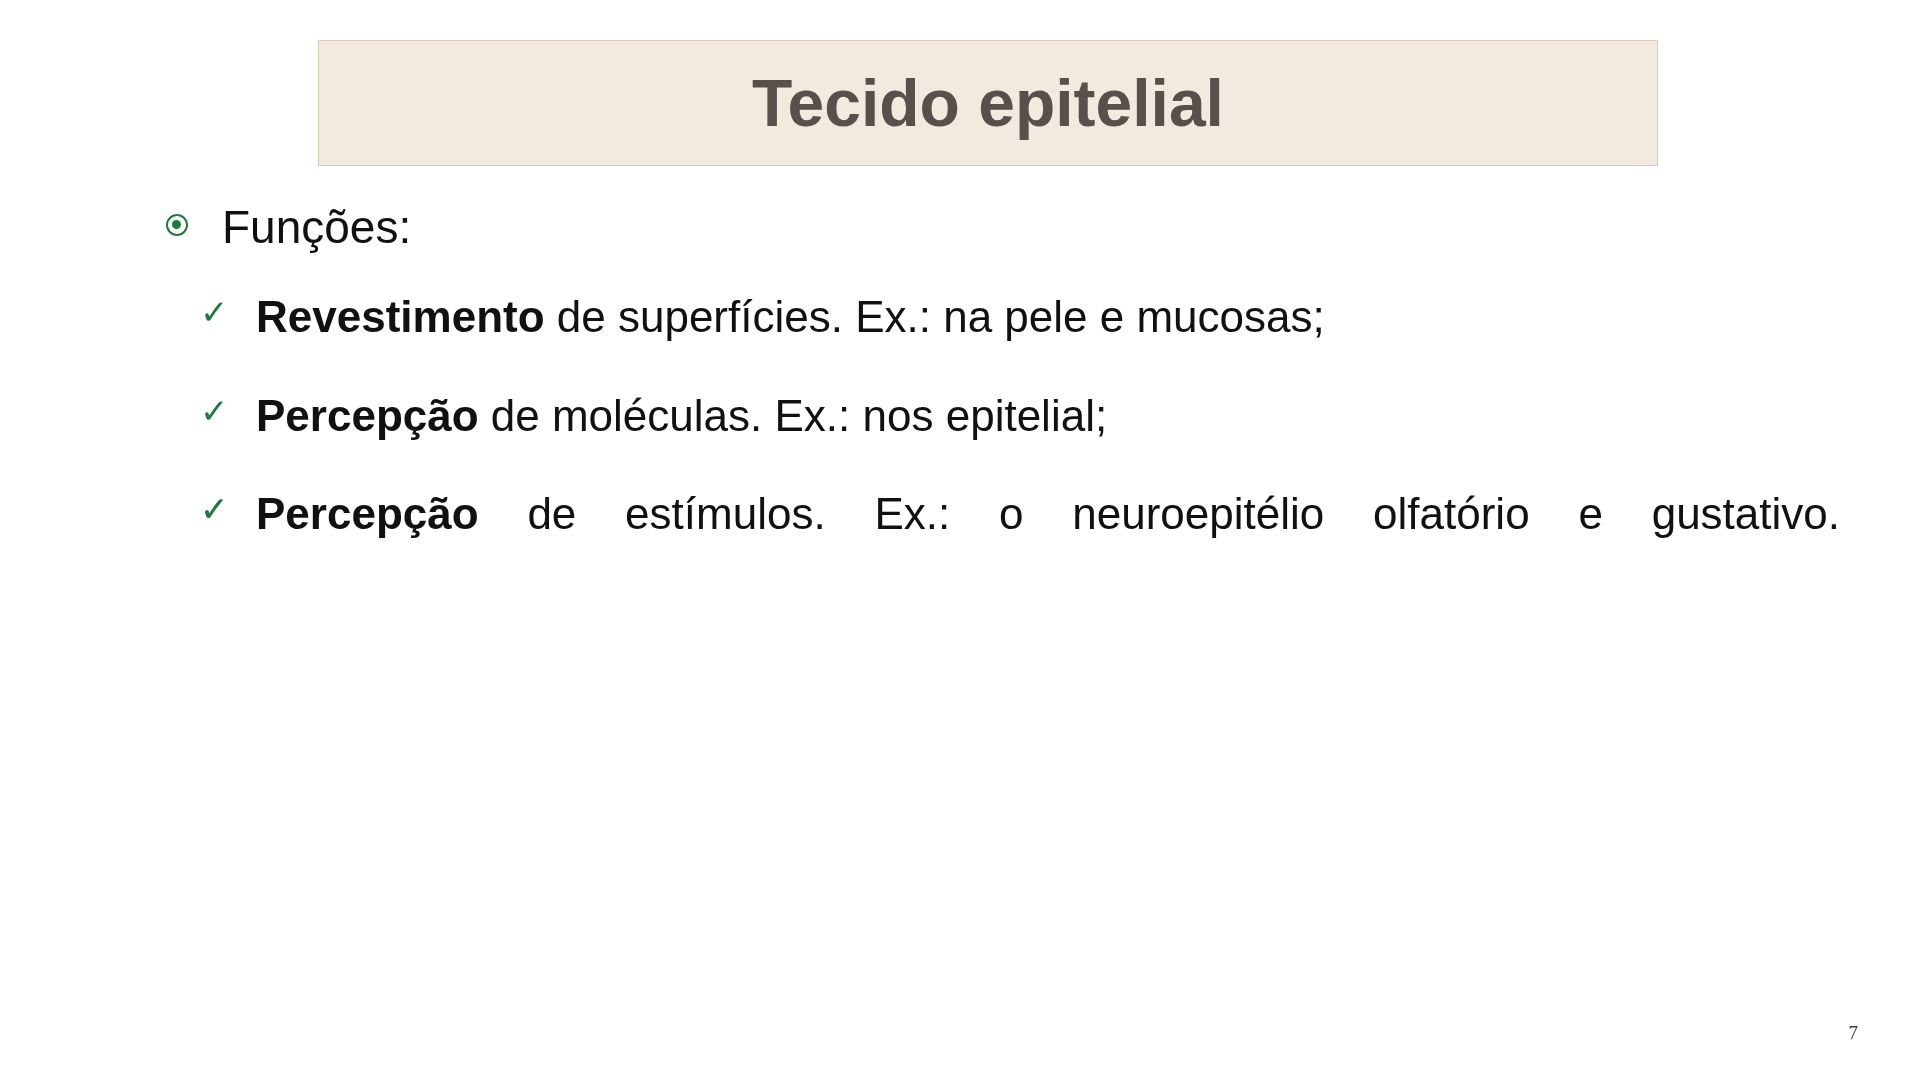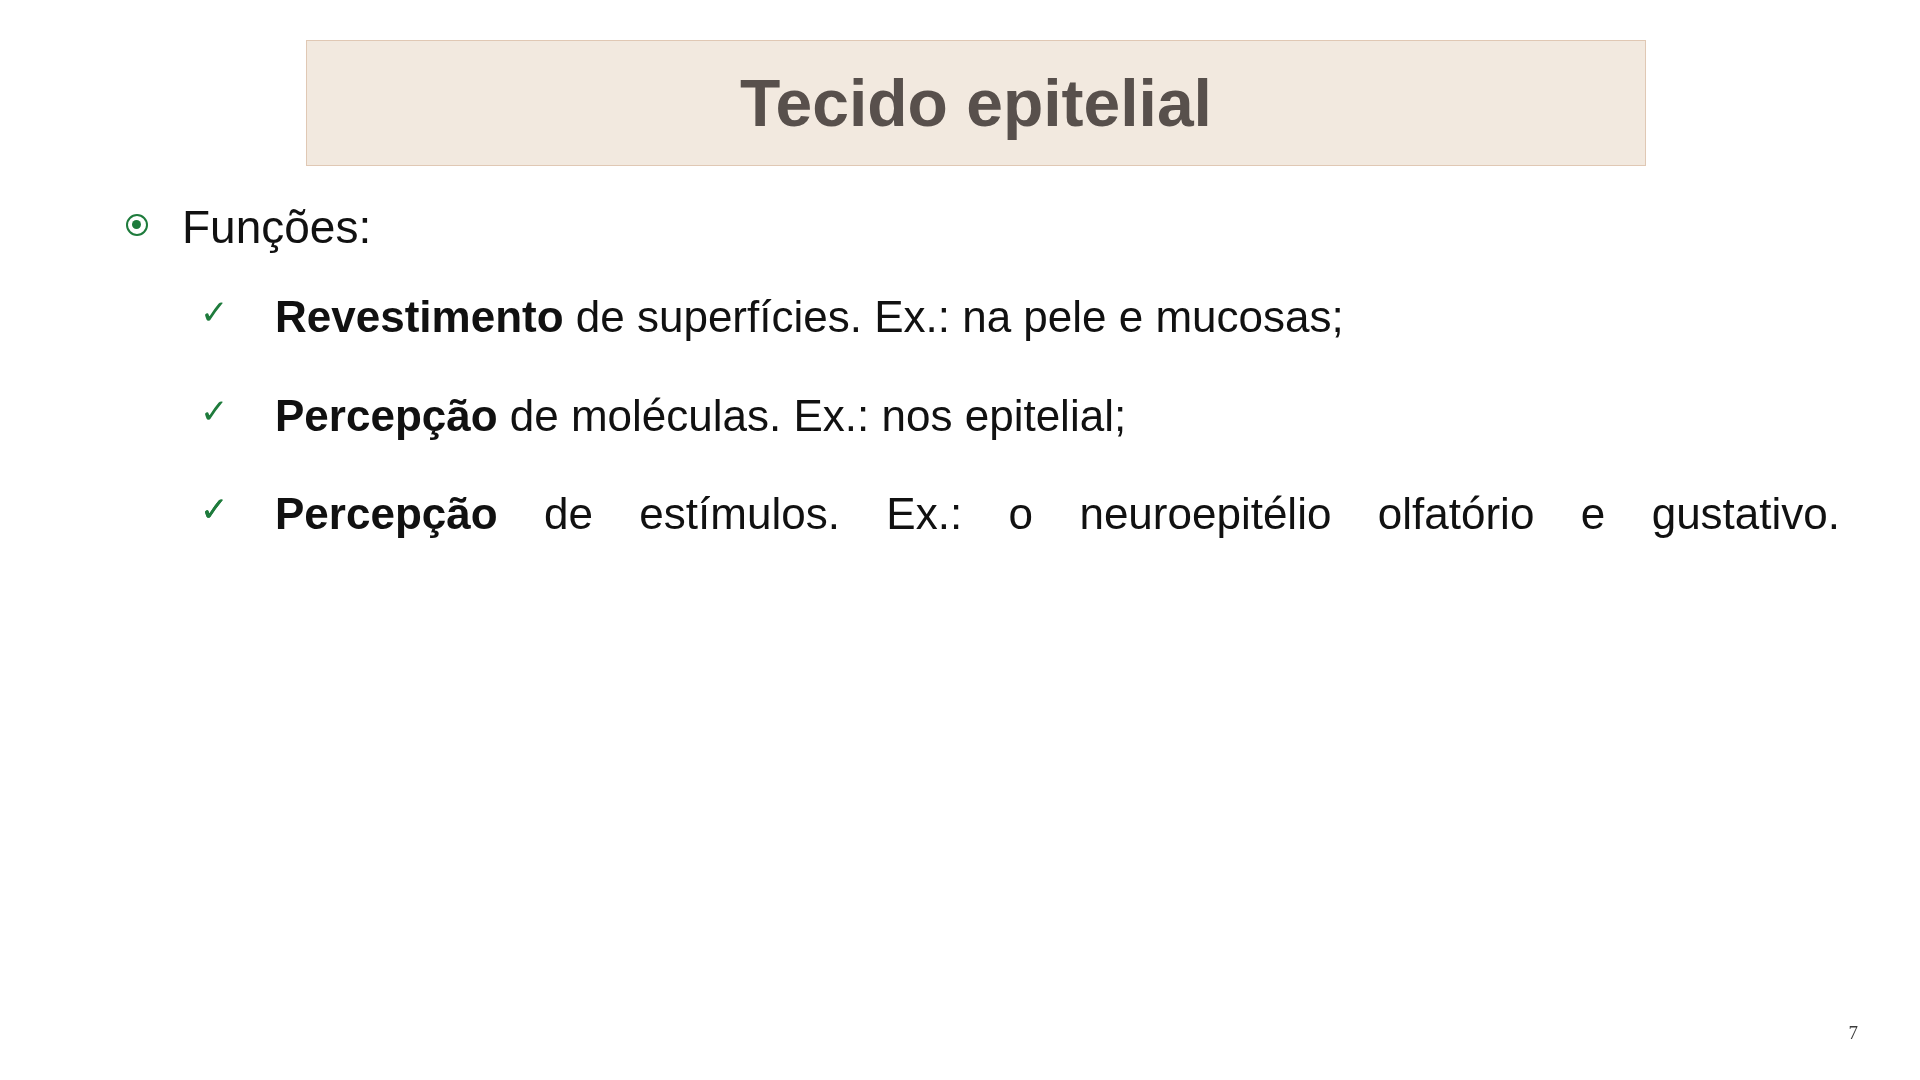--- a/index.html
+++ b/index.html
@@ -17,21 +17,21 @@
 
   .slide {
     position: absolute;
     inset: 0;
     background: #ffffff;
   }
 
   
   .title-box {
     position: absolute;
-    left: 306px;
+    left: 318px;
     top: 40px;
     width: 1340px;
     height: 126px;
     background: #f2e9df;
     border: 1px solid #e0c8b4;
     box-sizing: border-box;
     display: flex;
     align-items: center;
     justify-content: center;
   }
@@ -52,20 +52,21 @@
     width: 1920px;
   }
 
   .level1 {
     position: relative;
     padding-left: 182px;
     font-size: 46px;
     color: #111111;
     line-height: 1.2;
     margin-bottom: 34px;
+    margin-left: 40px;
   }
   .level1 .bullet-marker {
     position: absolute;
     left: 126px;
     top: 14px;
     width: 22px;
     height: 22px;
     border: 2.5px solid #1e7b3c;
     border-radius: 50%;
     box-sizing: border-box;
@@ -99,21 +100,20 @@
     font-size: 34px;
     color: #1e7b3c;
     line-height: 1;
   }
   .level2 b {
     font-weight: bold;
   }
   .level2 .just-inner {
     text-align: justify;
     text-justify: inter-word;
-    margin-left: 19px;
   }
   .level2 .just-inner::after {
     content: "";
     display: inline-block;
     width: 100%;
   }
   .level2.no-justify .just-inner::after {
     display: none;
   }
 

